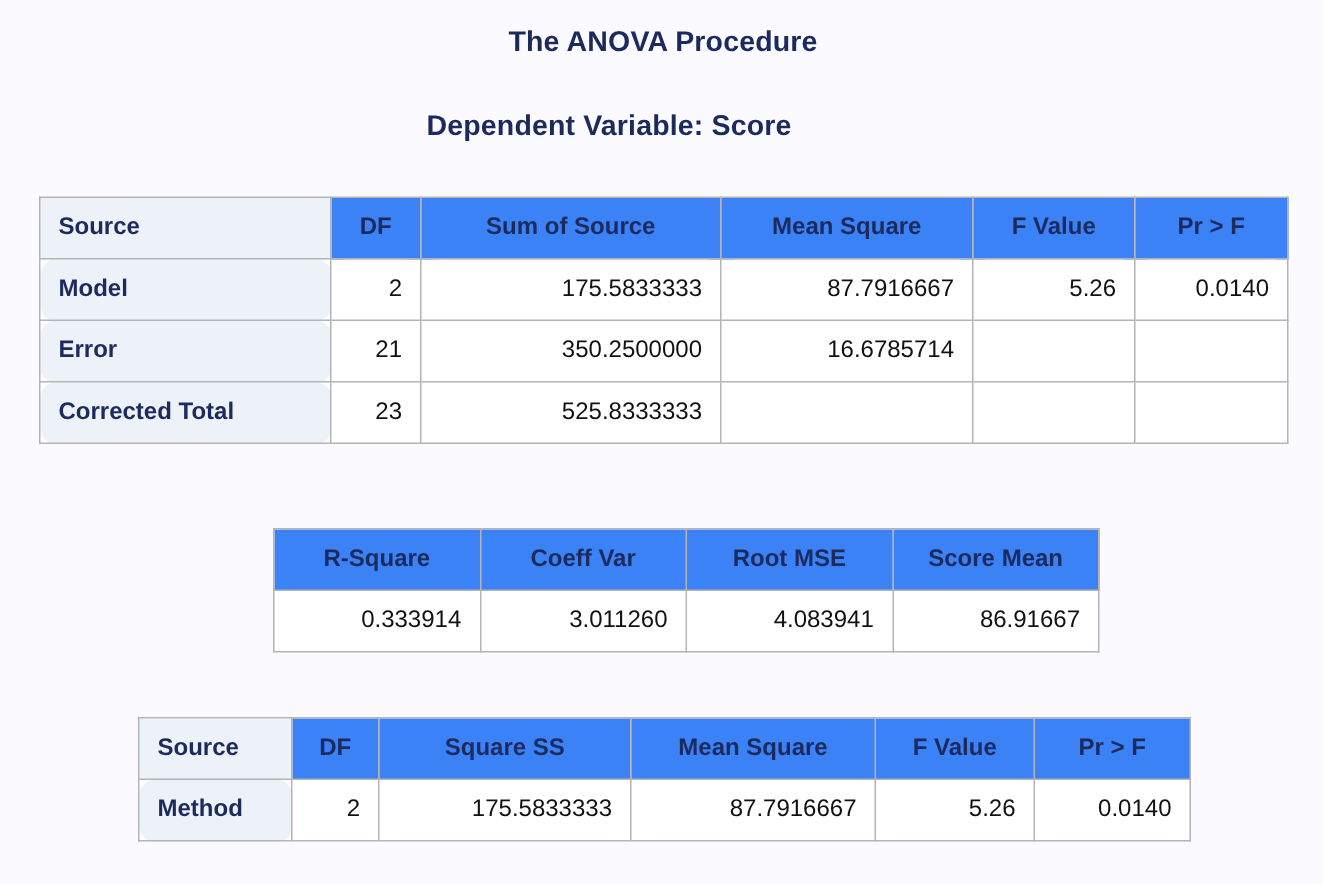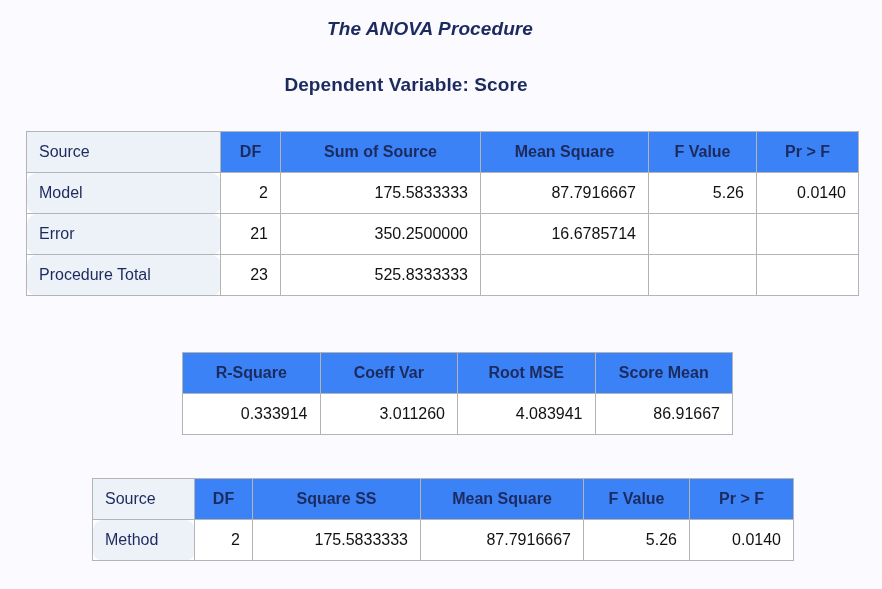--- a/index.html
+++ b/index.html
@@ -16,21 +16,21 @@
   }
 
   
   .title {
     text-align: center;
     color: #1c2a5e;
     font-weight: bold;
     font-size: 19px;
     letter-spacing: 0.1px;
   }
-  #title-main  { position: absolute; top: 18px; left: 0; width: 860px; font-style: italic; }
+  #title-main  { position: absolute; top: 18px; left: 12px; width: 860px; }
   #title-dep   { position: absolute; top: 74px; left: 0; width: 812px; }
 
   
   table.sas {
     position: absolute;
     border-collapse: collapse;
     background: #ffffff;
     font-size: 16px;
     table-layout: fixed;
   }
@@ -53,21 +53,21 @@
     color: #111111;
     text-align: right;
     background: #ffffff;
     border-radius: 10px;
   }
   
   table.sas td.stub,
   table.sas th.stub {
     background: #edf1f8;
     color: #1c2a5e;
-    font-weight: normal;
+    font-weight: bold;
     text-align: left;
   }
   table.sas td.blank { background: #ffffff; }
 
   
   #anova-overall-table { left: 26px; top: 131px; width: 832px; }
   #anova-overall-table col.c-source { width: 194px; }
   #anova-overall-table col.c-df     { width: 60px;  }
   #anova-overall-table col.c-ss     { width: 200px; }
   #anova-overall-table col.c-ms     { width: 168px; }
@@ -124,21 +124,21 @@
     </tr>
     <tr>
       <td class="stub">Error</td>
       <td>21</td>
       <td>350.2500000</td>
       <td>16.6785714</td>
       <td class="blank"></td>
       <td class="blank"></td>
     </tr>
     <tr>
-      <td class="stub">Procedure Total</td>
+      <td class="stub">Corrected Total</td>
       <td>23</td>
       <td>525.8333333</td>
       <td class="blank"></td>
       <td class="blank"></td>
       <td class="blank"></td>
     </tr>
   </tbody>
 </table>
 
 <table id="fit-stats-table" class="sas">

